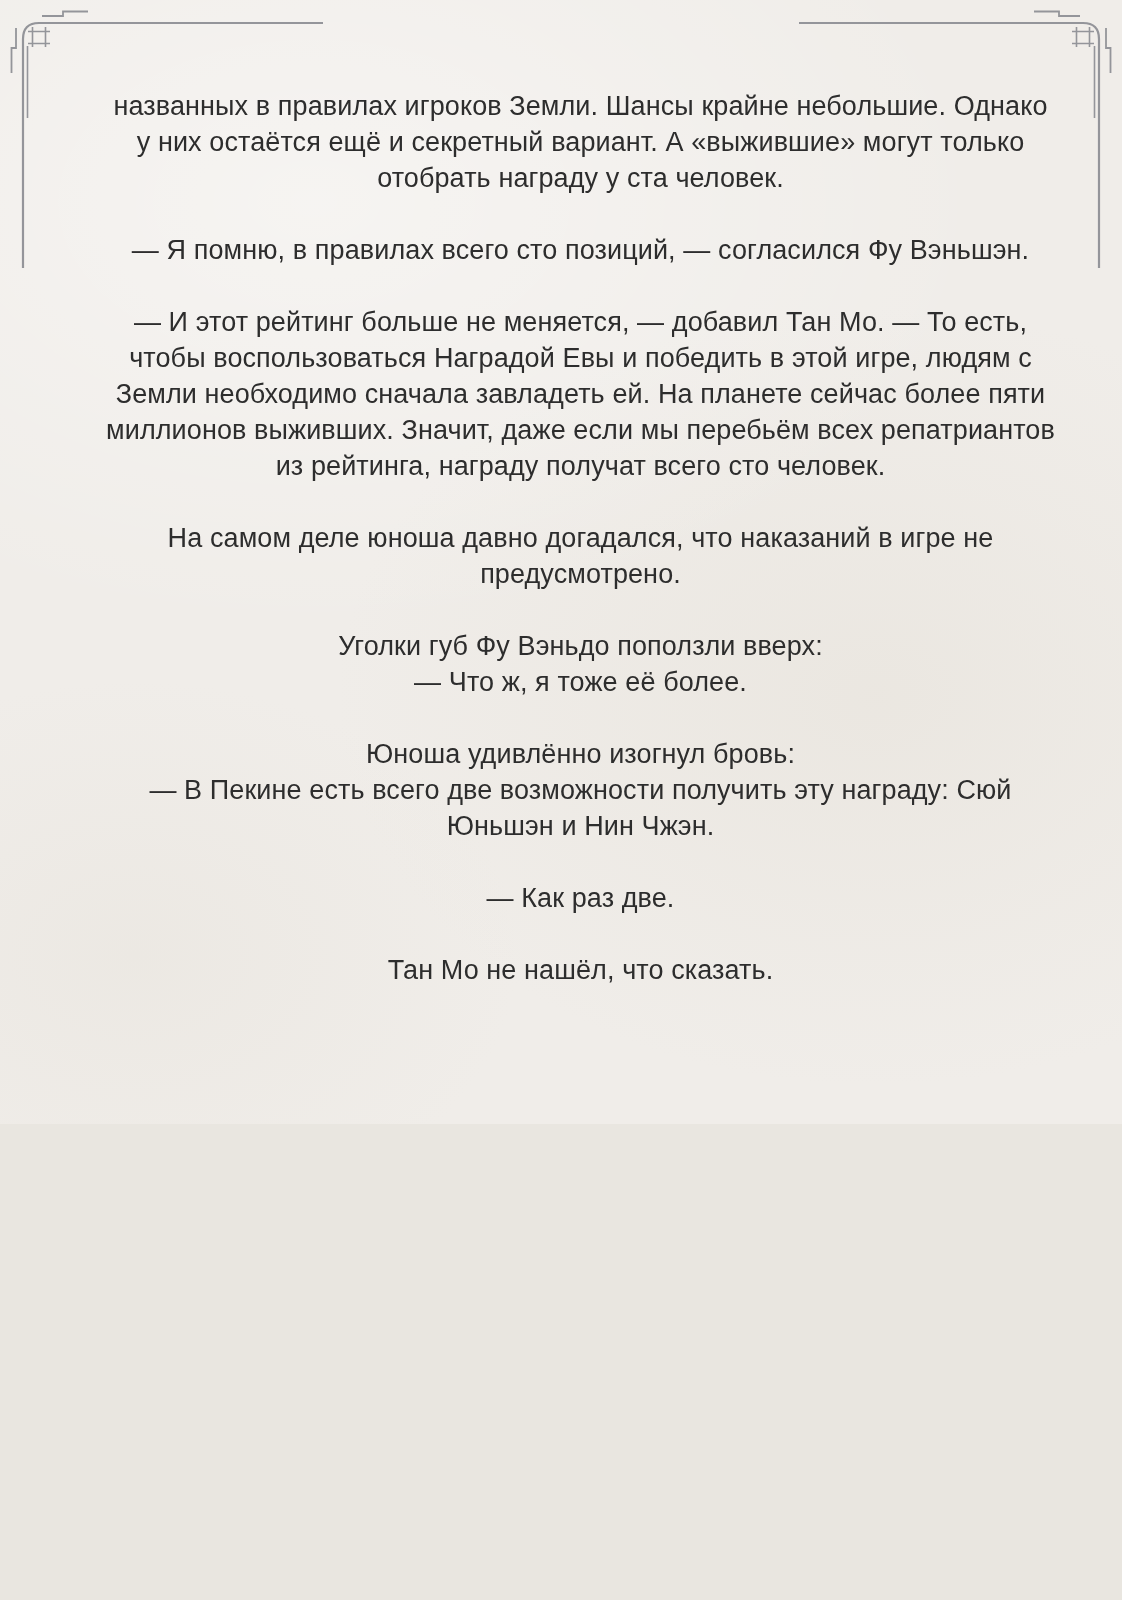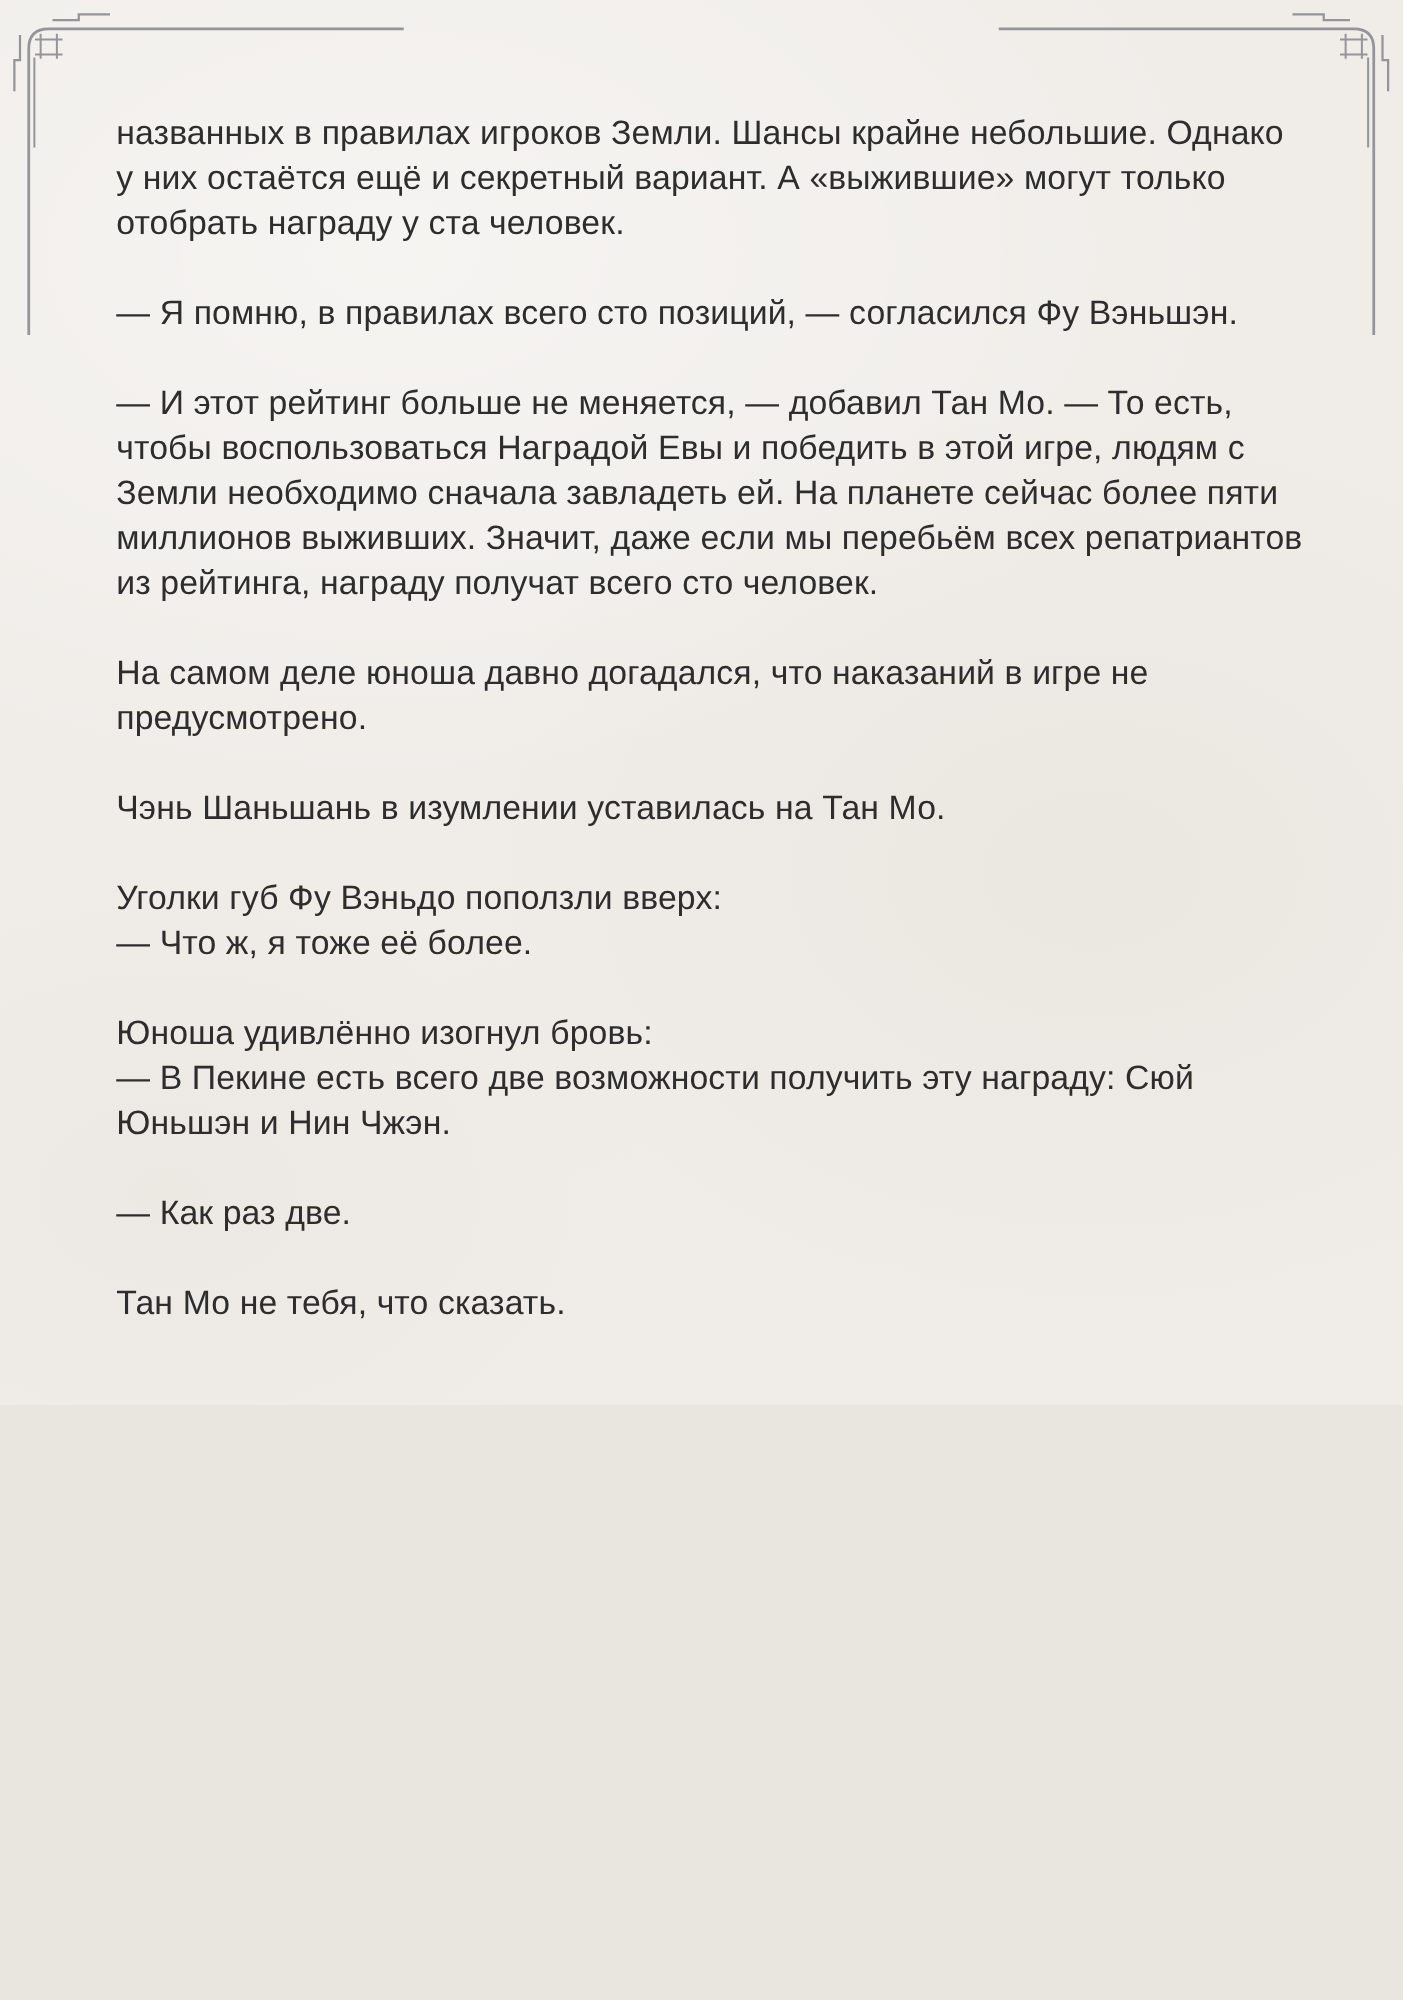--- a/index.html
+++ b/index.html
@@ -16,20 +16,21 @@
     position: relative;
     width: 1122px;
     height: 1124px;
     overflow: hidden;
     background:
       radial-gradient(1100px 700px at 28% 18%, rgba(255,255,255,0.40), rgba(255,255,255,0) 62%),
       radial-gradient(900px 650px at 78% 62%, rgba(221,215,203,0.28), rgba(221,215,203,0) 60%),
       radial-gradient(700px 500px at 12% 85%, rgba(224,219,209,0.25), rgba(224,219,209,0) 55%),
       var(--paper, #f0ede9);
     color: var(--ink, #2d2d2d);
+    text-align: center;
   }
   .frame {
     position: absolute;
     inset: 0;
     color: var(--frame, #94959a);
     pointer-events: none;
   }
   .text-area {
     position: absolute;
     left: 93px;
@@ -75,23 +76,22 @@
 у них остаётся ещё и секретный вариант. А «выжившие» могут только
 отобрать награду у ста человек.</p>
       <p class="para">— Я помню, в правилах всего сто позиций, — согласился Фу Вэньшэн.</p>
       <p class="para">— И этот рейтинг больше не меняется, — добавил Тан Мо. — То есть,
 чтобы воспользоваться Наградой Евы и победить в этой игре, людям с
 Земли необходимо сначала завладеть ей. На планете сейчас более пяти
 миллионов выживших. Значит, даже если мы перебьём всех репатриантов
 из рейтинга, награду получат всего сто человек.</p>
       <p class="para">На самом деле юноша давно догадался, что наказаний в игре не
 предусмотрено.</p>
-      <p class="para">Чэнь Шаньшань в изумлении уставилась на Тан Мо.</p>
       <p class="para">Уголки губ Фу Вэньдо поползли вверх:
 — Что ж, я тоже её более.</p>
       <p class="para">Юноша удивлённо изогнул бровь:
 — В Пекине есть всего две возможности получить эту награду: Сюй
 Юньшэн и Нин Чжэн.</p>
       <p class="para">— Как раз две.</p>
-      <p class="para">Тан Мо не тебя, что сказать.</p>
+      <p class="para">Тан Мо не нашёл, что сказать.</p>
     </main>
 
 </div>
 
 </body></html>

